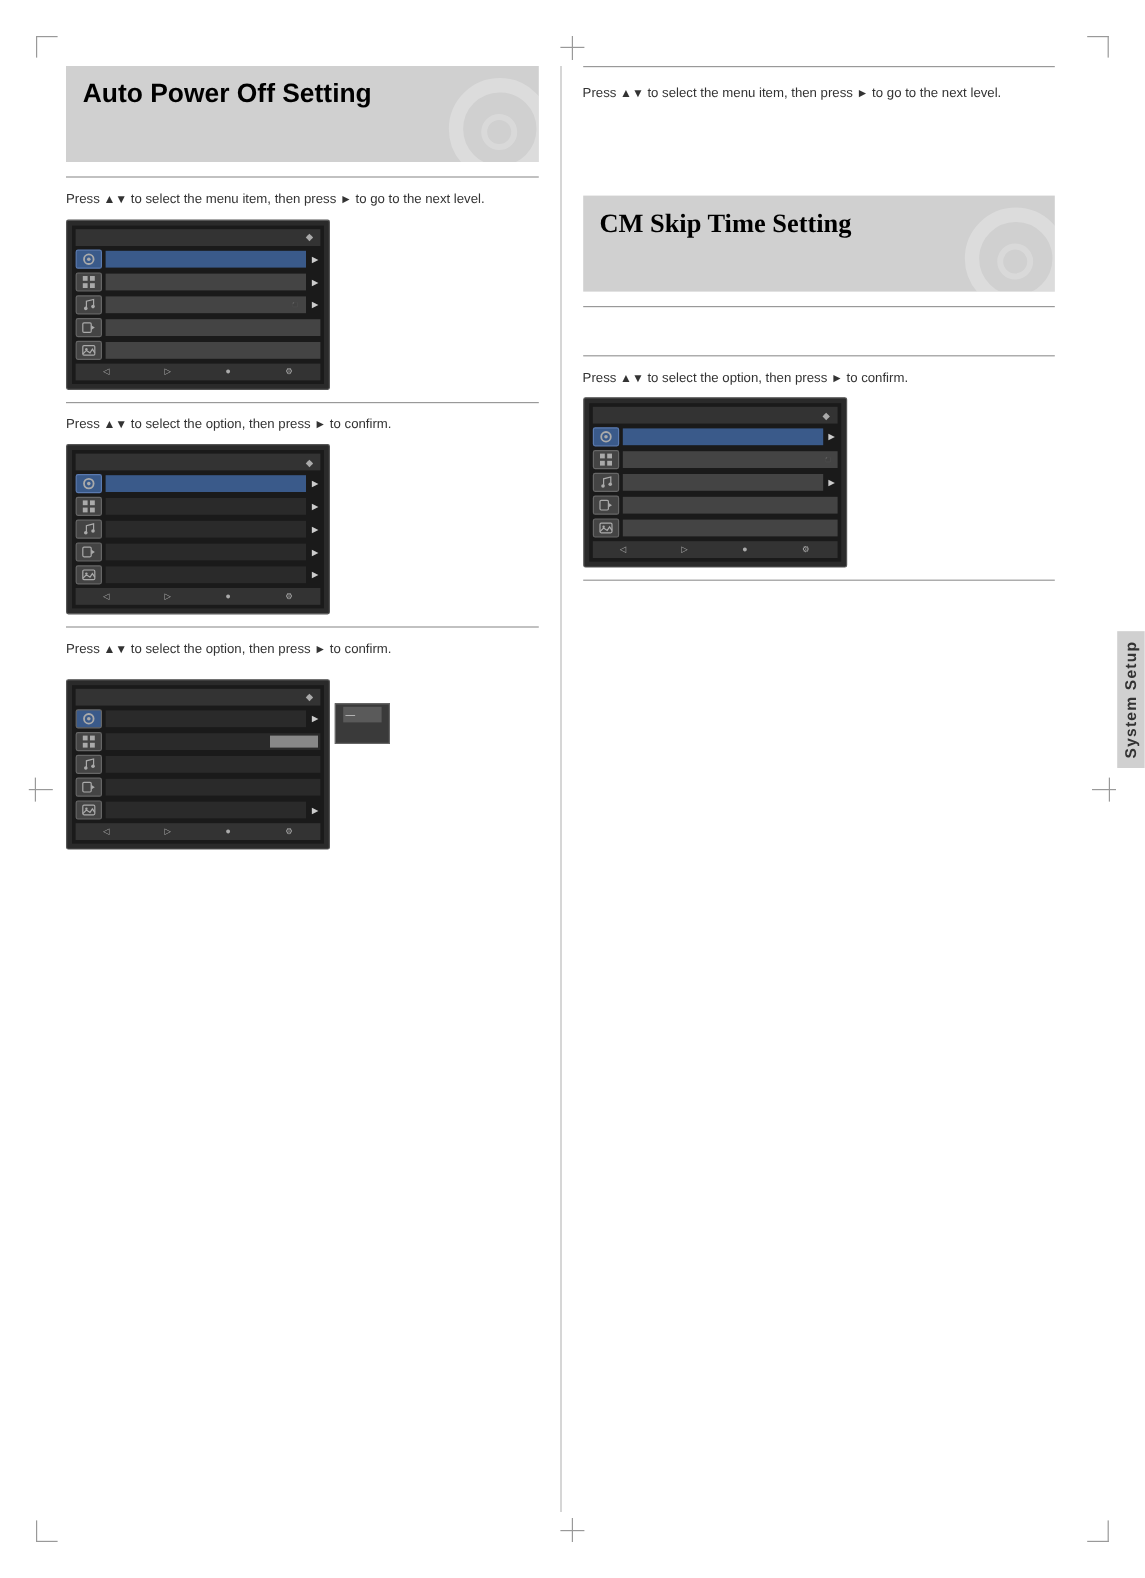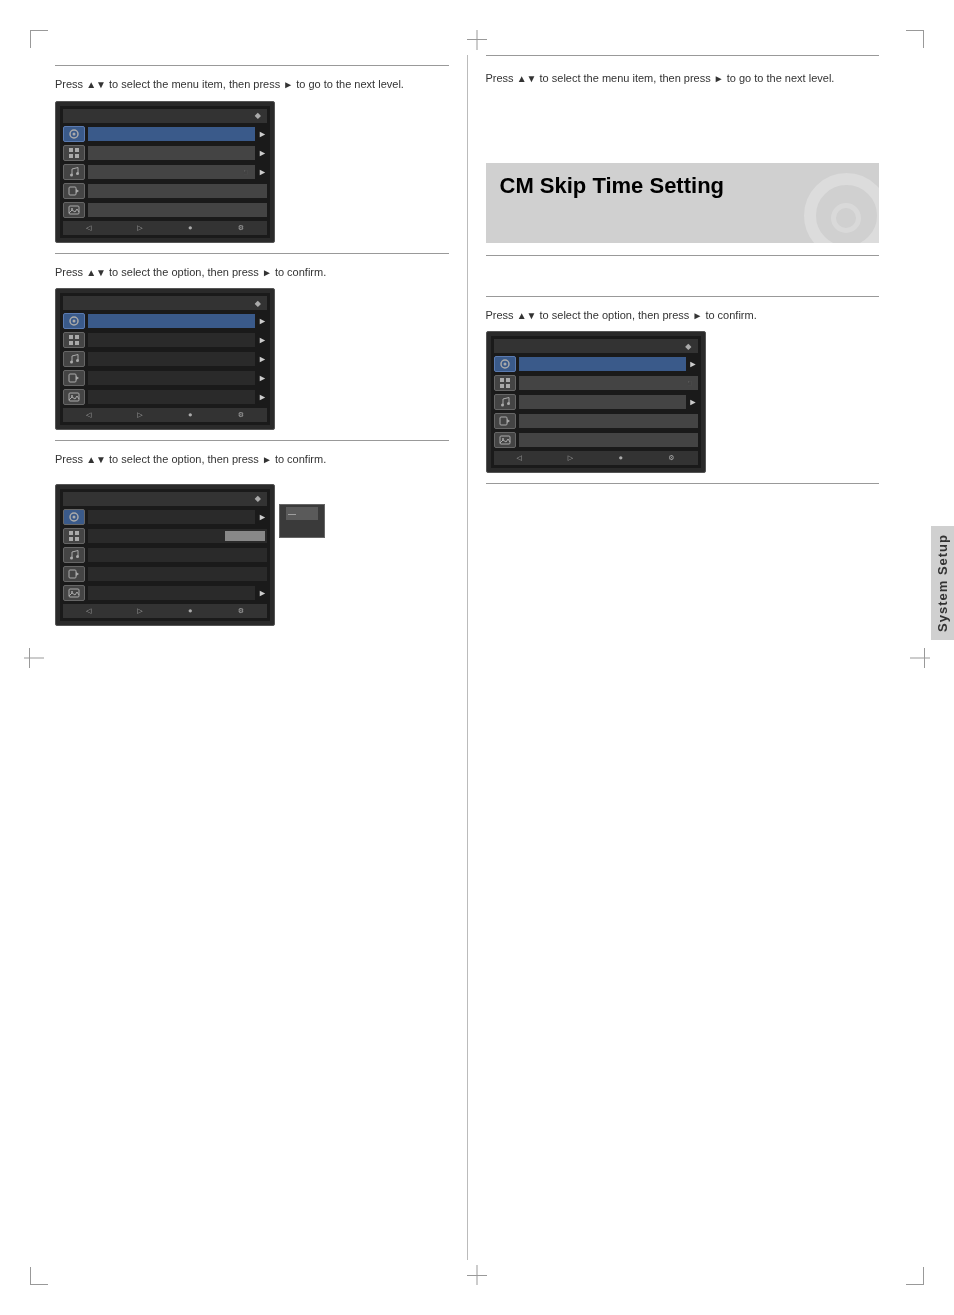--- a/index.html
+++ b/index.html
@@ -216,20 +216,25 @@
 <div class="cross-h" style="top:50%; right:24px; transform:translateY(-50%);"></div>
 <div class="cross-v" style="top:50%; right:29px; transform:translateY(-50%);"></div>
 
 <div class="system-setup-label">System Setup</div>
 
 <div style="position:absolute; top:55px; left:55px; right:75px; bottom:55px; display:flex; gap:0;">
 
   <div style="flex:1; padding-right:18px; border-right:1px solid #bbb;">
 
     
+    <div class="section-header">
+      <h1>Auto Power Off Setting</h1>
+      <div class="disc-watermark"></div>
+      <div class="disc-inner"></div>
+    </div>
 
     <hr class="divider">
 
     
     <div class="instruction-text">
       Press <span class="arrow-ud">▲▼</span> to select the menu item, then press <span class="arrow-r">►</span> to go to the next level.
     </div>
 
     
     <div class="menu-screen">
@@ -463,21 +468,21 @@
 
   <div style="flex:1; padding-left:18px;">
 
     <div style="border-top:1px solid #999; padding-top:6px; margin-bottom:8px;"></div>
     <div class="instruction-text" style="margin-bottom:6px;">
       Press <span class="arrow-ud">▲▼</span> to select the menu item, then press <span class="arrow-r">►</span> to go to the next level.
     </div>
 
     <div style="height:60px;"></div>
 
-    <div class="section-header" style="margin-top:10px;">
+    <div class="section-header" style="margin-top:10px;font-family:Liberation Serif, serif;">
       <h1>CM Skip Time Setting</h1>
       <div class="disc-watermark"></div>
       <div class="disc-inner"></div>
     </div>
 
     <hr class="divider">
 
     <div style="height:20px;"></div>
 
     <hr class="divider">

